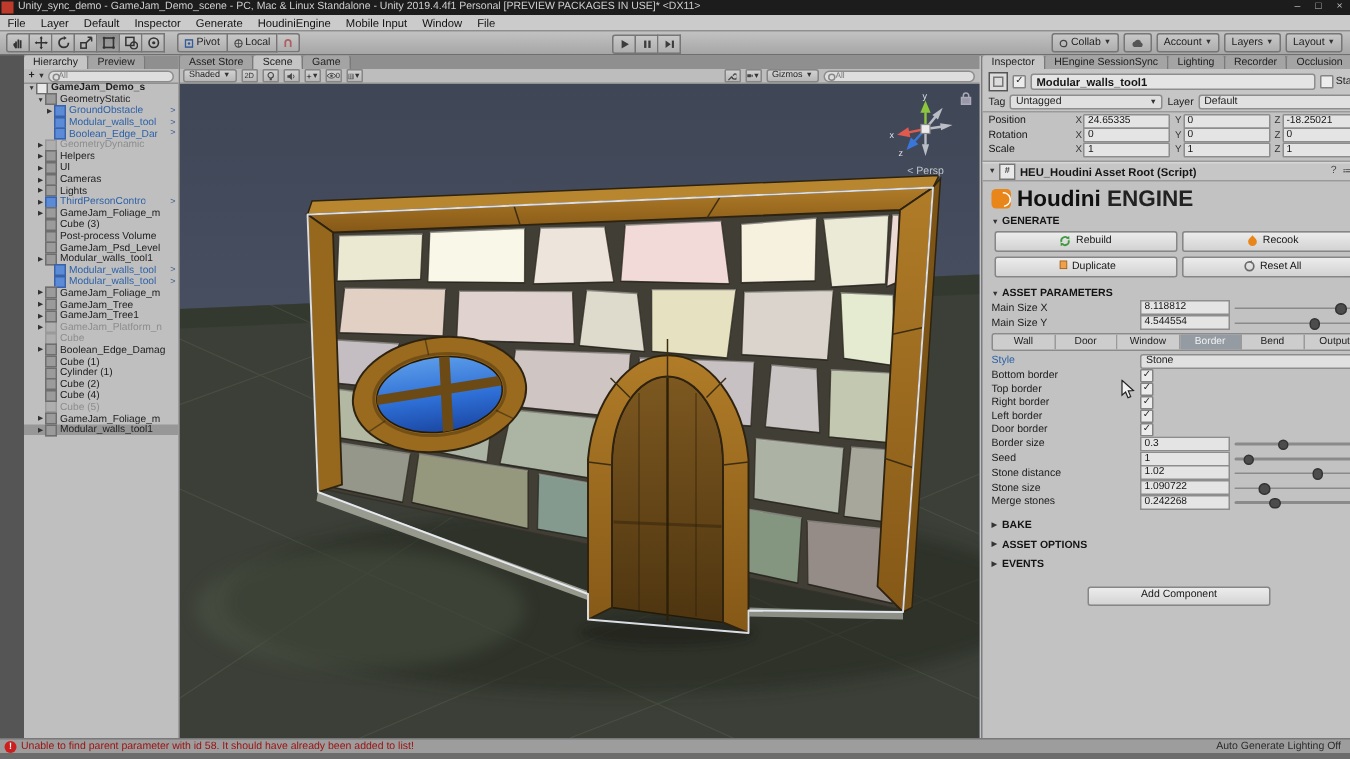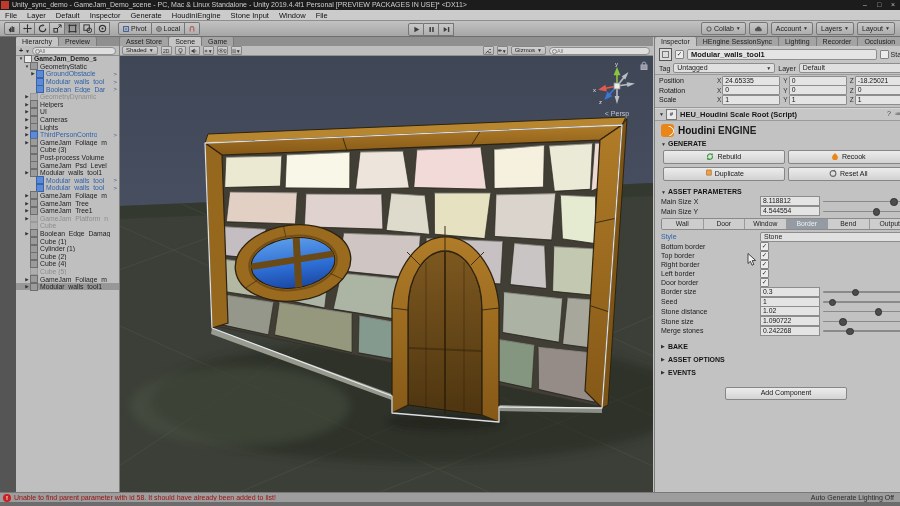--- a/index.html
+++ b/index.html
@@ -95,21 +95,21 @@
   .axisfield .ax{font-size:6.5px;color:#333;}
   .numfield{flex:1;height:8px;background:#e4e4e4;border:1px solid #8d8d8d;border-radius:1px;
       font-size:6.8px;line-height:8px;padding:0 2px;white-space:nowrap;overflow:hidden;}
   .t-row{display:flex;align-items:center;height:9.5px;padding:0 4px;gap:3px;}
   .t-label{width:55px;font-size:7px;flex:none;}
   
   #brand{display:flex;align-items:center;gap:4px;padding:3px 6px 2px 6px;}
   #h-logo{width:13px;height:13px;border-radius:3px;background:#e8861a;position:relative;flex:none;}
   #h-logo:before{content:"";position:absolute;left:2.5px;top:2.5px;width:8px;height:8px;
       border:1.6px solid #fff;border-radius:50%;border-left-color:transparent;border-bottom-color:transparent;transform:rotate(40deg);}
-  #brand-text{font-size:10px;font-weight:bold;color:#101010;letter-spacing:0;}
+  #brand-text{font-size:15px;font-weight:bold;color:#101010;letter-spacing:0;}
   #brand-text .w2{font-weight:bold;color:#222;}
   .sect{display:flex;align-items:center;height:10px;padding:0 6px;font-size:7px;font-weight:bold;color:#141414;}
   #gen-grid{display:grid;grid-template-columns:1fr 1fr;gap:3px;padding:1px 8px 3px 8px;}
   .gbtn{height:12px;background:linear-gradient(#ececec,#d2d2d2);border:1px solid #868686;border-radius:2px;
       display:flex;align-items:center;justify-content:center;gap:3px;font-size:7px;color:#161616;}
   .p-row{display:flex;align-items:center;height:9.8px;padding:0 6px;gap:3px;}
   .p-label{width:96px;flex:none;font-size:7px;color:#1b1b1b;}
   .p-label.blue{color:#2f62a8;}
   .p-field{width:54px;flex:none;height:8px;background:#e4e4e4;border:1px solid #8d8d8d;
       font-size:6.8px;line-height:8px;padding:0 2px;}
@@ -148,21 +148,21 @@
     <div class="winbtn">×</div>
   </div>
 
   <div id="menubar">
       <div class="menu-item">File</div>
       <div class="menu-item">Layer</div>
       <div class="menu-item">Default</div>
       <div class="menu-item">Inspector</div>
       <div class="menu-item">Generate</div>
       <div class="menu-item">HoudiniEngine</div>
-      <div class="menu-item">Stone Input</div>
+      <div class="menu-item">Mobile Input</div>
       <div class="menu-item">Window</div>
       <div class="menu-item">File</div>
     </div>
 
   <div id="toolbar">
     <div id="tools">
         <div class="toolbtn">
           <svg width="9" height="9" viewBox="0 0 10 10">
             <path d="M3,9 V4 M4.7,9 V2.5 M6.4,9 V3.2 M3,6.5 C2,5.5 1.2,5.8 1.8,7 L3,9" stroke="#333" stroke-width="1.3" fill="none"></path>
           </svg>
@@ -799,21 +799,21 @@
               <div class="axisfield">
                 <div class="ax">Z</div>
                 <div class="numfield">1</div>
               </div>
             </div>
           </div>
 
         <div class="comp-header">
           <span class="fold-arrow">▼</span>
           <span style="width:9px;height:9px;background:#e9e9e9;border:1px solid #777;font-size:6px;line-height:9px;text-align:center;font-weight:bold;color:#444;margin-right:3px;">#</span>
-          <span>HEU_Houdini Scale Root (Script)</span>
+          <span>HEU_Houdini Asset Root (Script)</span>
           <span class="hdr-icons">
               <span>?</span>
               <span>≔</span>
               <span>⋮</span>
             </span>
         </div>
 
         <div id="brand">
           <div id="h-logo"></div>
           <div id="brand-text"><span>Houdini</span> <span class="w2">ENGINE</span></div>

